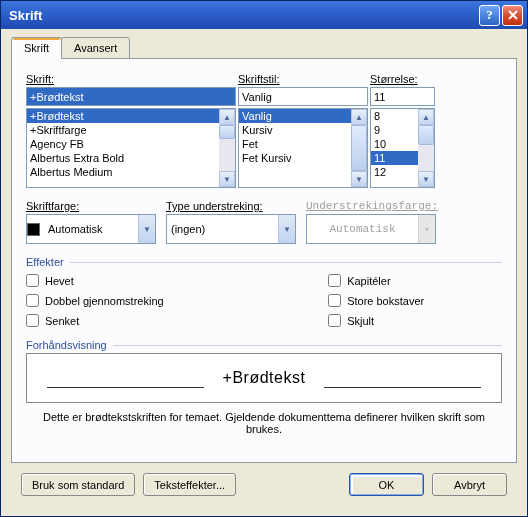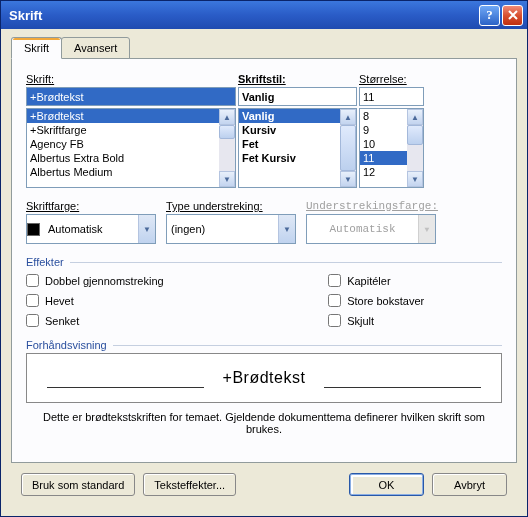--- a/index.html
+++ b/index.html
@@ -13,21 +13,21 @@
   .body { flex:1; padding:8px 10px 10px 10px; display:flex; flex-direction:column; position:relative; }
   .tabs { display:flex; position:relative; z-index:2; }
   .tab { padding:4px 12px 4px 12px; border:1px solid #919b9c; border-top-left-radius:3px; border-top-right-radius:3px; background:#ece9d8; cursor:pointer; margin-right:-1px; position:relative; }
   .tab .orange { position:absolute; left:1px; right:1px; top:0; height:2px; background:#f2a83a; border-radius:2px 2px 0 0; display:none; }
   .tab.active { background:#fcfcfe; border-bottom:1px solid #fcfcfe; z-index:3; }
   .tab.active .orange { display:block; }
   .tabpage { border:1px solid #919b9c; background:#fcfcfe; margin-top:-1px; padding:14px 14px 10px 14px; flex:1; display:flex; flex-direction:column; }
   .row-top { display:flex; gap:2px; }
   .col { display:flex; flex-direction:column; }
   .col-font { width:210px; }
-  .col-style { width:119px;font-weight:bold; }
+  .col-style { width:130px; }
   .col-size { width:65px; }
   label.head, .head { text-decoration:underline; margin-bottom:2px; display:block; }
   .txt { border:1px solid #7f9db9; height:19px; padding:1px 3px; font:inherit; background:#fff; }
   .txt.sel { background:#316ac5; color:#fff; }
   .listbox { border:1px solid #7f9db9; background:#fff; height:80px; overflow:hidden; position:relative; margin-top:2px; }
   .listbox .items { position:absolute; left:0; top:0; right:16px; }
   .listbox .item { padding:1px 3px; white-space:nowrap; overflow:hidden; }
   .listbox .item.sel { background:#316ac5; color:#fff; }
   .scrollbar { position:absolute; right:0; top:0; bottom:0; width:16px; background:#e7e7ef; display:flex; flex-direction:column; }
   .sb-btn { height:16px; background:linear-gradient(#e8f0fb,#c3d4ef); border:1px solid #b4c4e0; display:flex; align-items:center; justify-content:center; font-size:8px; color:#4b6a9b; }
@@ -178,25 +178,25 @@
 
       <div class="group">
         <div class="group-label-row">
             <span class="group-label">Effekter</span>
             <div class="line"></div>
           </div>
         <div class="checks" style="margin-top:6px;">
           <div class="checkcol" style="width:230px;">
             <label class="chk">
                 <input type="checkbox" style="">
+                <span>Hevet</span>
+              </label>
+            <label class="chk">
+                <input type="checkbox" style="">
                 <span>Dobbel gjennomstreking</span>
-              </label>
-            <label class="chk">
-                <input type="checkbox" style="">
-                <span>Hevet</span>
               </label>
             <label class="chk">
                 <input type="checkbox" style="">
                 <span>Senket</span>
               </label>
           </div>
           <div class="checkcol" style="width:180px; margin-left:80px;">
             <label class="chk">
                 <input type="checkbox" style="">
                 <span>Kapitéler</span>

